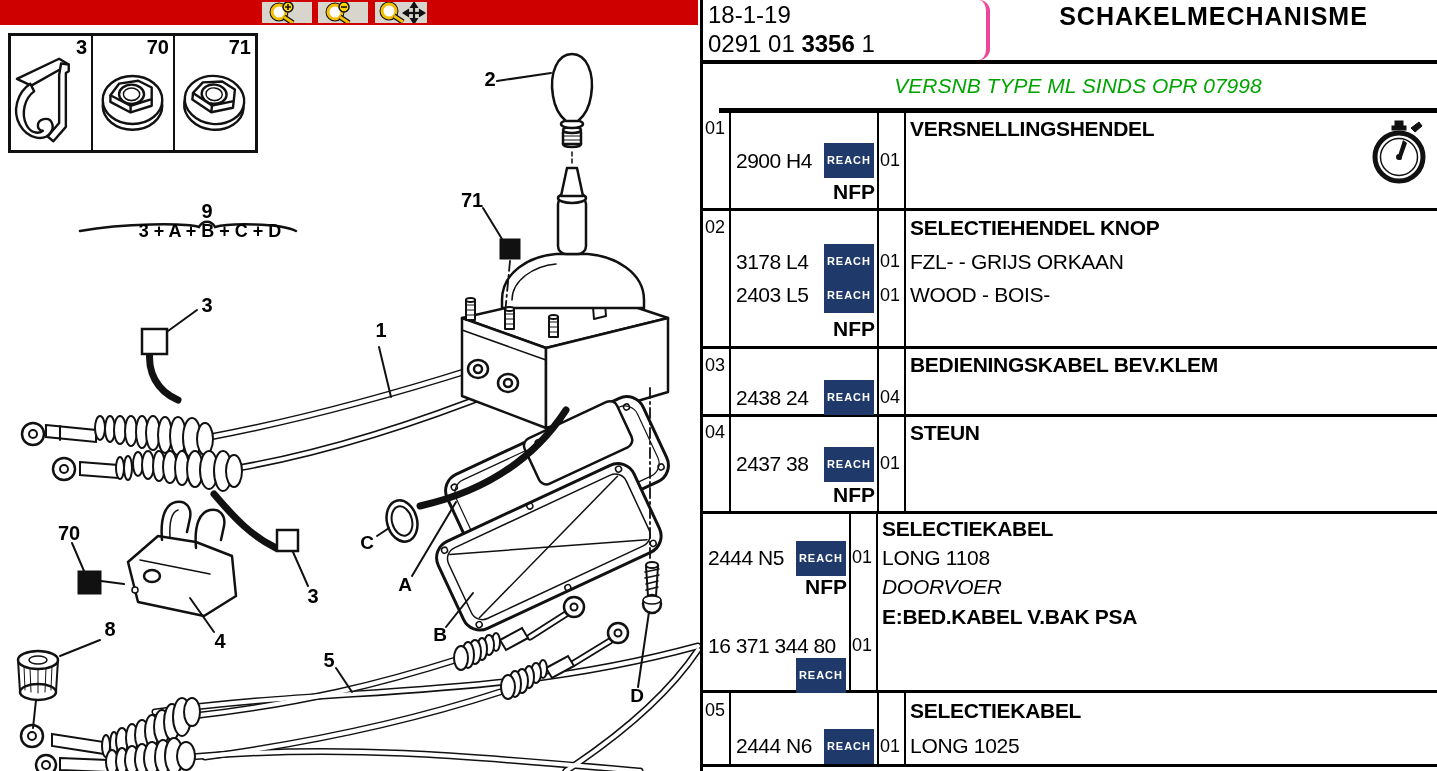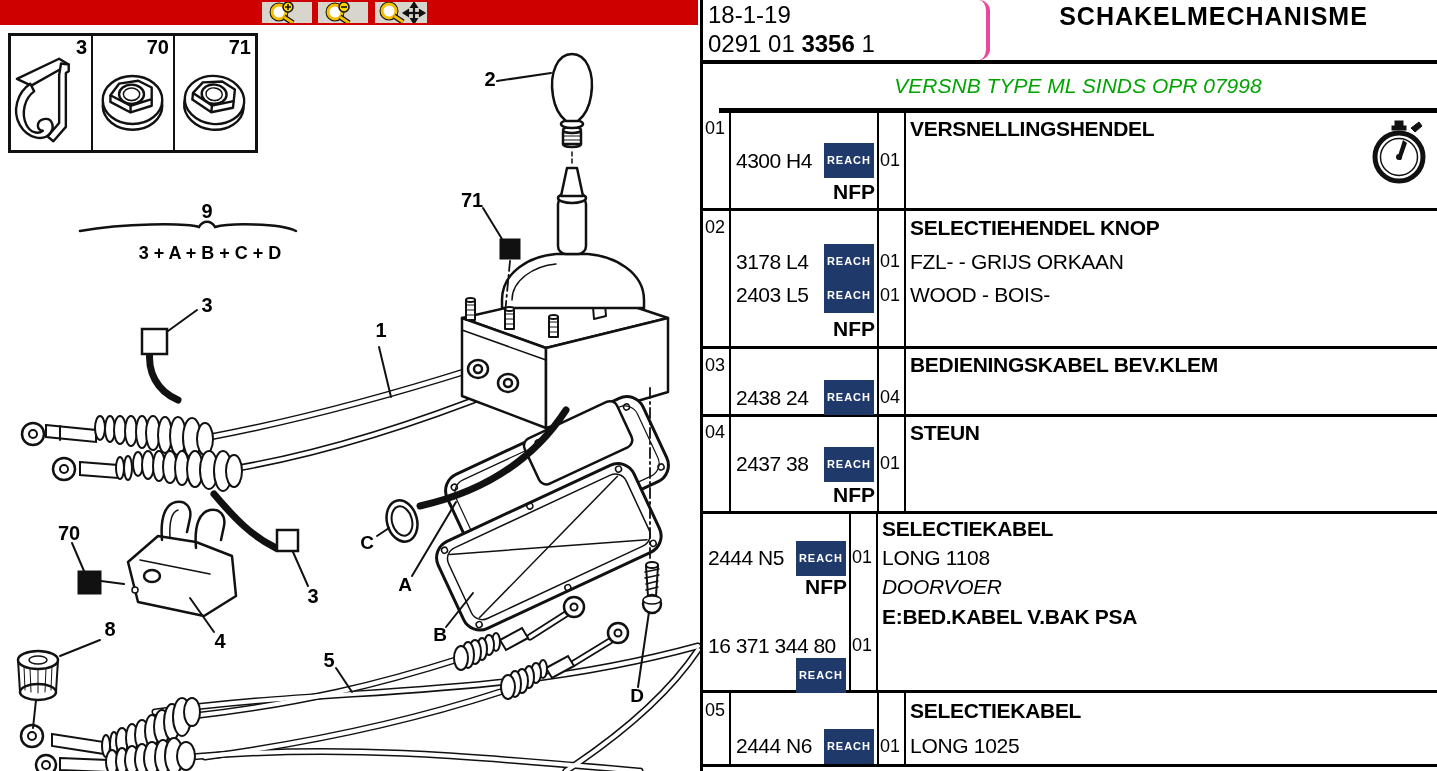--- a/index.html
+++ b/index.html
@@ -327,21 +327,21 @@
           </g>
           <path d="M80 231 C125 223 185 223 199 227 C203 220 211 220 215 227 C229 223 280 223 296 231" stroke-width="2.5"></path>
         </g>
       </g>
     </svg>
 
     <div id="diagram-labels">
         <span class="dlabel num" style="left: 490px; top: 79px;">2</span>
         <span class="dlabel num" style="left: 472px; top: 200px;">71</span>
         <span class="dlabel num" style="left: 207px; top: 211px;">9</span>
-        <span class="dlabel sum" style="left: 210px; top: 253px;">3 + A + B + C + D</span>
+        <span class="dlabel sum" style="left: 210px; top: 231px;">3 + A + B + C + D</span>
         <span class="dlabel num" style="left: 207px; top: 305px;">3</span>
         <span class="dlabel num" style="left: 381px; top: 330px;">1</span>
         <span class="dlabel num" style="left: 69px; top: 533px;">70</span>
         <span class="dlabel num" style="left: 313px; top: 596px;">3</span>
         <span class="dlabel num" style="left: 220px; top: 641px;">4</span>
         <span class="dlabel num" style="left: 110px; top: 629px;">8</span>
         <span class="dlabel num" style="left: 329px; top: 660px;">5</span>
         <span class="dlabel letter" style="left: 367px; top: 543px;">C</span>
         <span class="dlabel letter" style="left: 405px; top: 585px;">A</span>
         <span class="dlabel letter" style="left: 440px; top: 635px;">B</span>
@@ -435,21 +435,21 @@
           <div class="col ref">
             <div class="line">
               <span class="ref-num">01</span>
             </div>
             <div class="line"></div>
             <div class="line"></div>
           </div>
           <div class="col part">
             <div class="line"></div>
             <div class="line">
-              <span class="part-num">4300 H4</span>
+              <span class="part-num">2900 H4</span>
               <span class="reach">REACH</span>
             </div>
             <div class="line">
               <span class="nfp">NFP</span>
             </div>
           </div>
           <div class="col qty">
             <div class="line"></div>
             <div class="line">
               <span class="qty-num">01</span>

